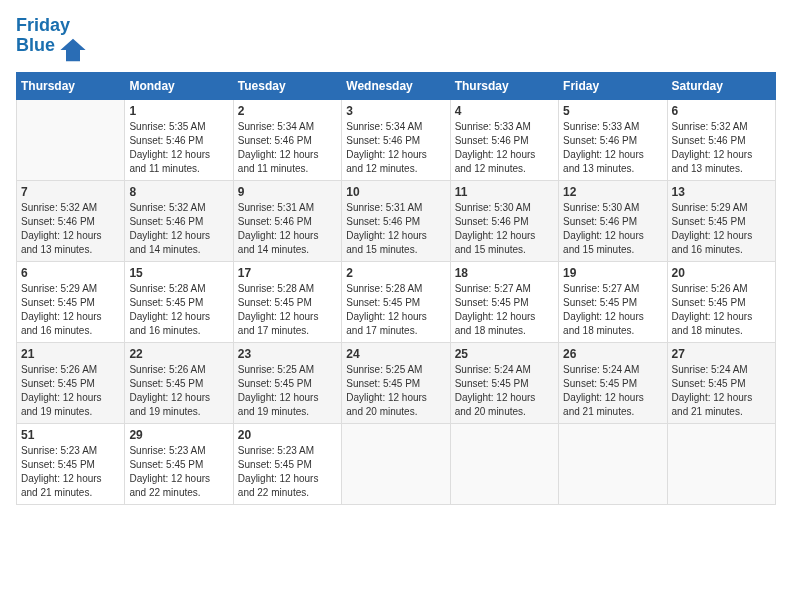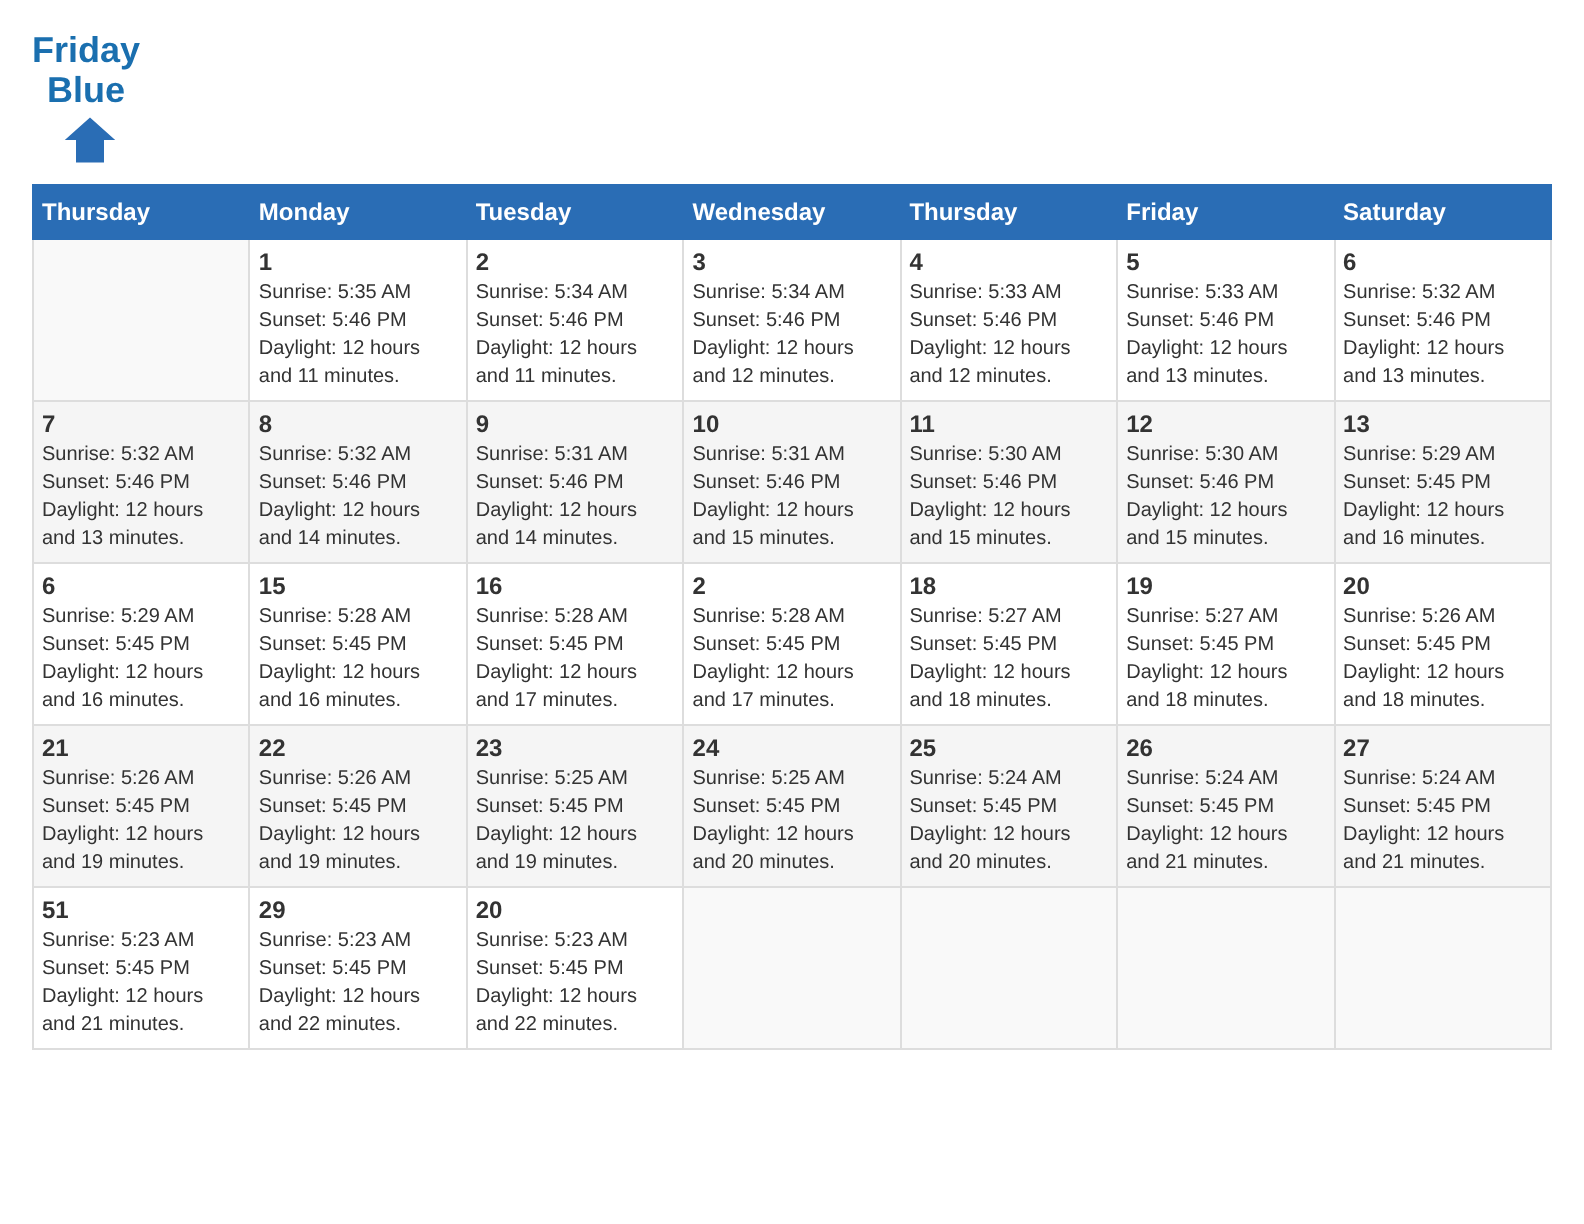--- a/index.html
+++ b/index.html
@@ -95,21 +95,21 @@
   </style>
 </head>
 <body>
 
 <div class="header">
   <div class="logo">
     <div>
       <div class="logo-text">
         <span>Friday</span>
       </div>
-      <div style="display:flex;align-items:center;flex-direction:column;">
+      <div style="display:flex;align-items:flex-start;">
         <div class="logo-text" style="color:#1a6faf;">Blue</div>
         <svg class="logo-icon" viewBox="0 0 40 40">
           <polygon points="20,4 38,20 30,20 30,36 10,36 10,20 2,20" fill="#2a6db5"></polygon>
         </svg>
       </div>
     </div>
   </div>
   <div class="title-block">
     <div class="month-title"></div>
     <div class="location"></div>
@@ -189,21 +189,21 @@
       <tr>
         <td>
           <span class="day-num">6</span>
           <div class="day-info">Sunrise: 5:29 AM<br>Sunset: 5:45 PM<br>Daylight: 12 hours<br>and 16 minutes.</div>
         </td>
         <td>
           <span class="day-num">15</span>
           <div class="day-info">Sunrise: 5:28 AM<br>Sunset: 5:45 PM<br>Daylight: 12 hours<br>and 16 minutes.</div>
         </td>
         <td>
-          <span class="day-num">16</span>
+          <span class="day-num">17</span>
           <div class="day-info">Sunrise: 5:28 AM<br>Sunset: 5:45 PM<br>Daylight: 12 hours<br>and 17 minutes.</div>
         </td>
         <td>
           <span class="day-num">2</span>
           <div class="day-info">Sunrise: 5:28 AM<br>Sunset: 5:45 PM<br>Daylight: 12 hours<br>and 17 minutes.</div>
         </td>
         <td>
           <span class="day-num">18</span>
           <div class="day-info">Sunrise: 5:27 AM<br>Sunset: 5:45 PM<br>Daylight: 12 hours<br>and 18 minutes.</div>
         </td>

